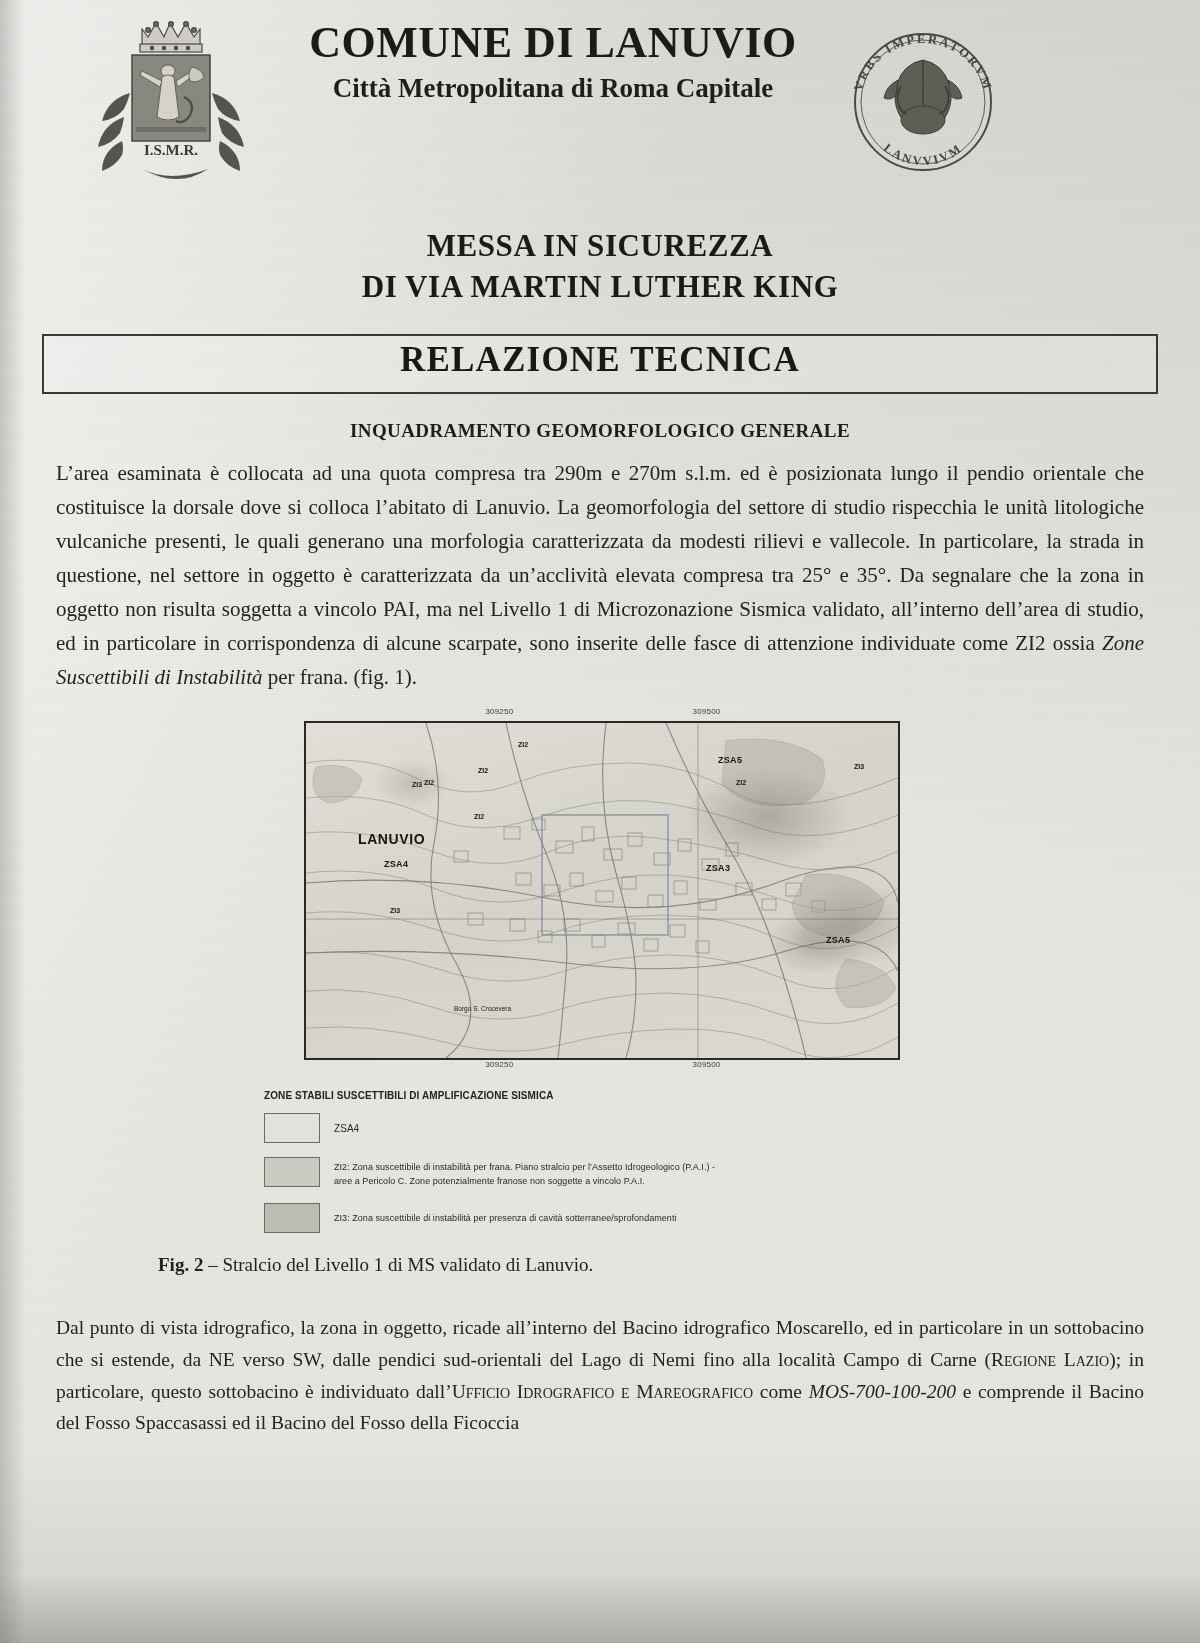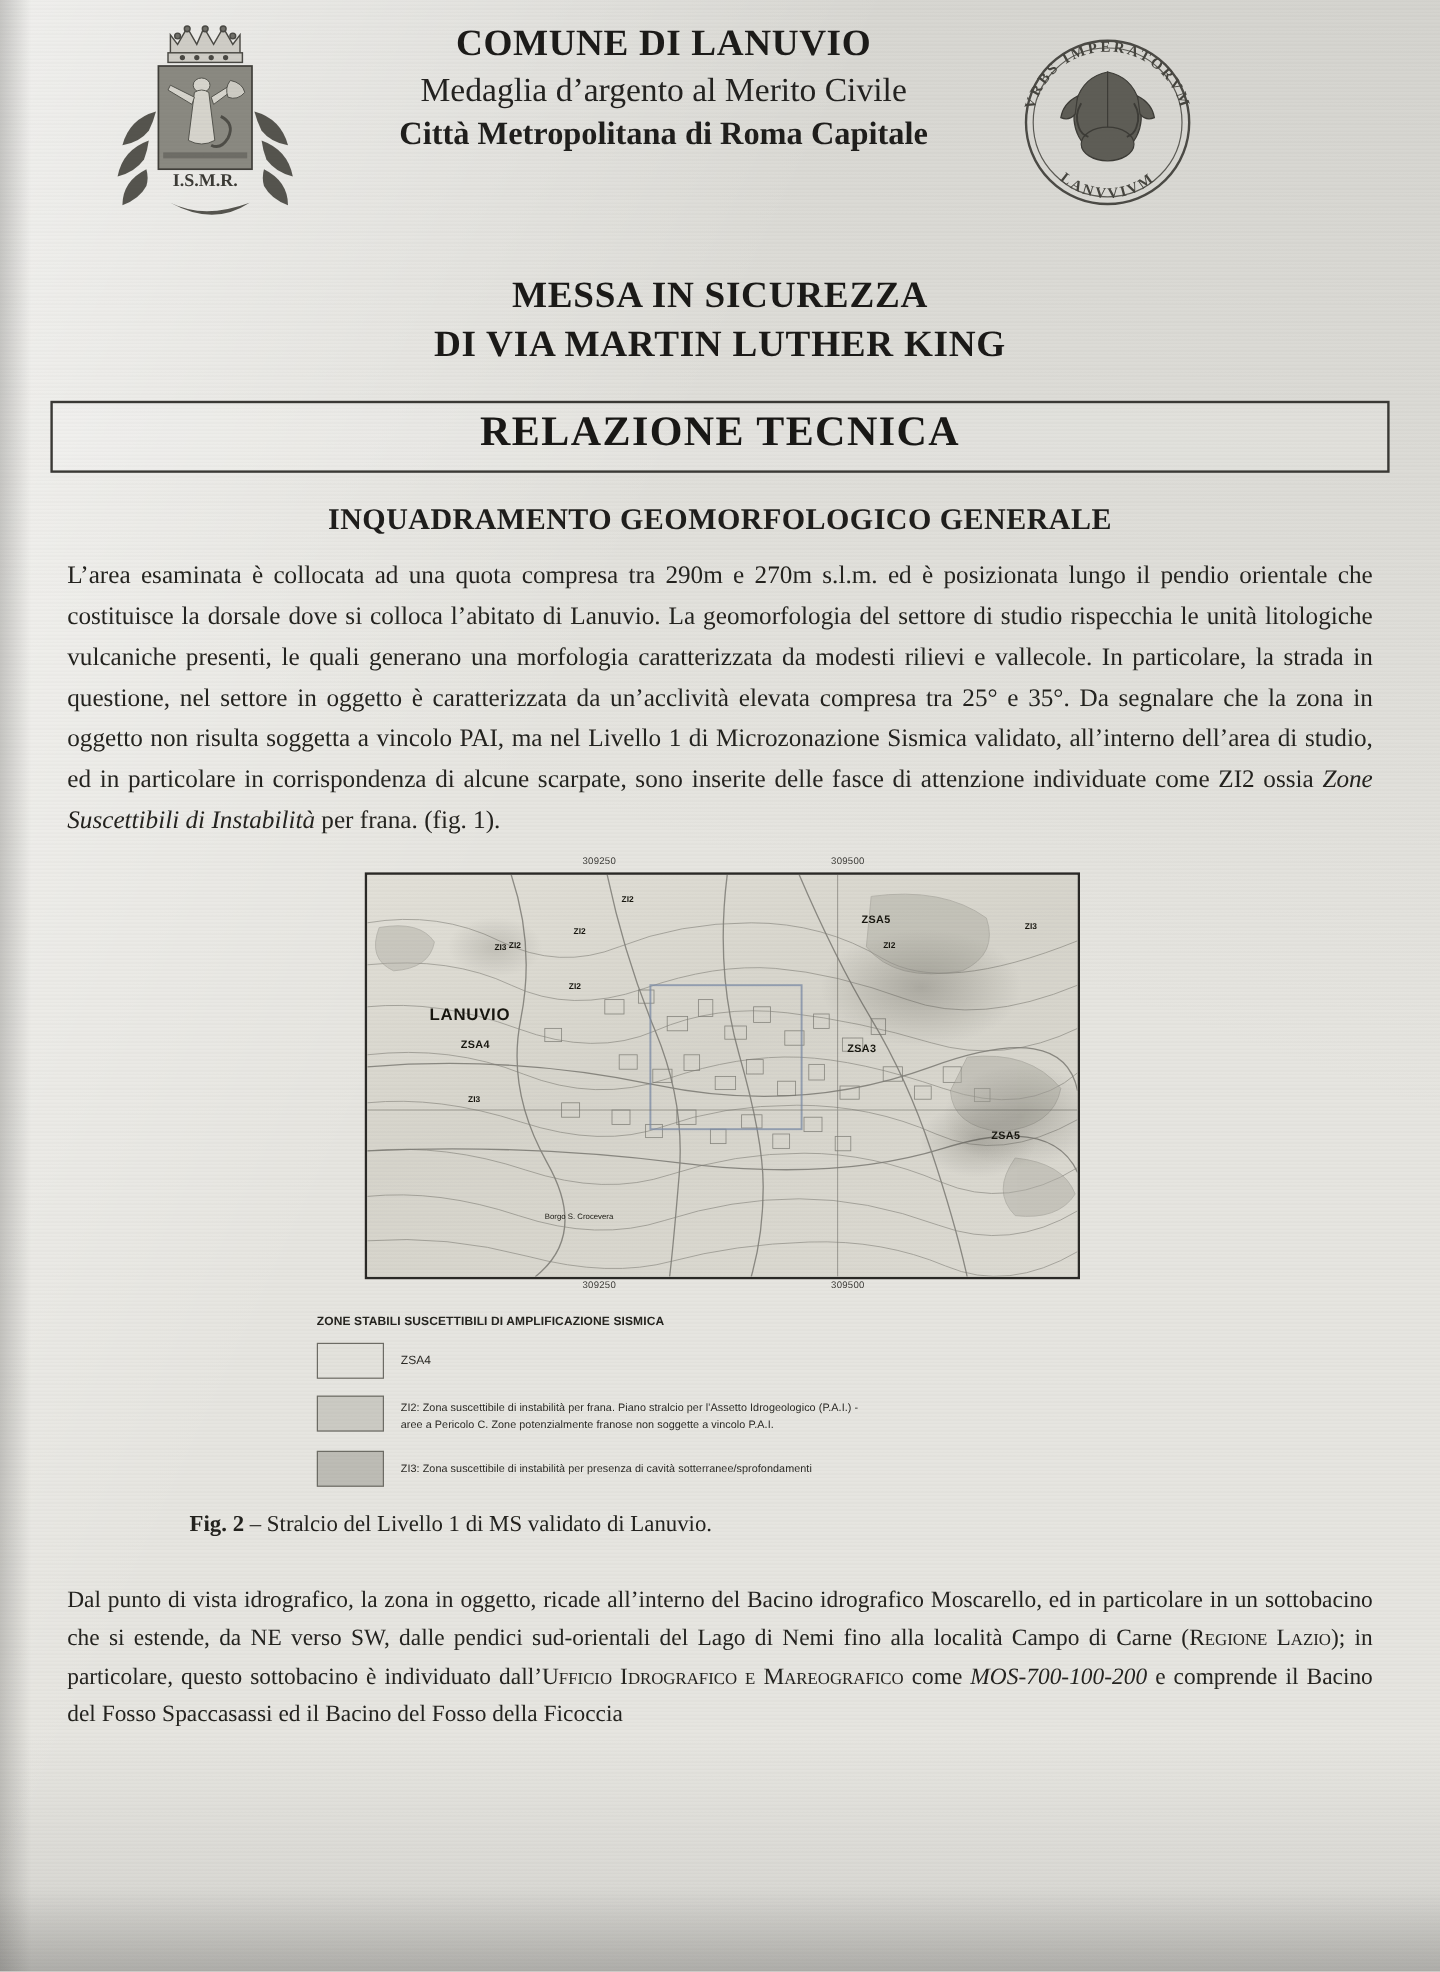--- a/index.html
+++ b/index.html
@@ -63,21 +63,21 @@
   }
   .titleblock {
     position: absolute;
     left: 250px;
     top: 18px;
     width: 570px;
     text-align: center;
     line-height: 1.15;
   }
   .t-main {
-    font-size: 31px;
+    font-size: 44px;
     font-weight: bold;
     letter-spacing: .5px;
     color: #1c1b19;
   }
   .t-sub1 {
     font-size: 28px;
     margin-top: 6px;
     color: #232220;
   }
   .t-sub2 {
@@ -114,21 +114,21 @@
     font-size: 35px;
     font-weight: bold;
     letter-spacing: 1.2px;
     color: #191816;
   }
 
   
   .section-heading {
     margin-top: 26px;
     text-align: center;
-    font-size: 25px;
+    font-size: 19px;
     font-weight: bold;
     letter-spacing: .4px;
     color: #1f1e1c;
   }
 
   
   .body-text {
     margin: 14px 38px 0 38px;
     font-size: 21px;
     line-height: 1.62;
@@ -323,21 +323,20 @@
           <path d="M138 116 q22 8 26 30 q-14 -3 -22 -14 q-3 -8 -4 -16 Z"></path>
           <path d="M140 140 q20 10 20 30 q-14 -5 -20 -16 q-2 -7 0 -14 Z"></path>
           <path d="M62 168 q28 14 66 0 q-30 20 -66 0 Z"></path>
         </g>
         <text x="91" y="154" text-anchor="middle" font-family="Liberation Serif, serif" font-size="15" font-weight="bold" fill="#3b3a35">I.S.M.R.</text>
       </svg>
     </div>
 
     <div class="titleblock">
       <div class="t-main">COMUNE DI LANUVIO</div>
-      <div class="t-sub1">Medaglia d’argento al Merito Civile</div>
       <div class="t-sub2">Città Metropolitana di Roma Capitale</div>
     </div>
 
     <div class="seal">
       <svg viewBox="0 0 170 170" width="170" height="170">
         <defs>
           <path id="arcTop" d="M 22 92 A 63 63 0 0 1 148 92"></path>
           <path id="arcBot" d="M 26 92 A 59 59 0 0 0 144 92"></path>
         </defs>
         <circle cx="85" cy="88" r="68" fill="none" stroke="#4b4a45" stroke-width="2"></circle>

